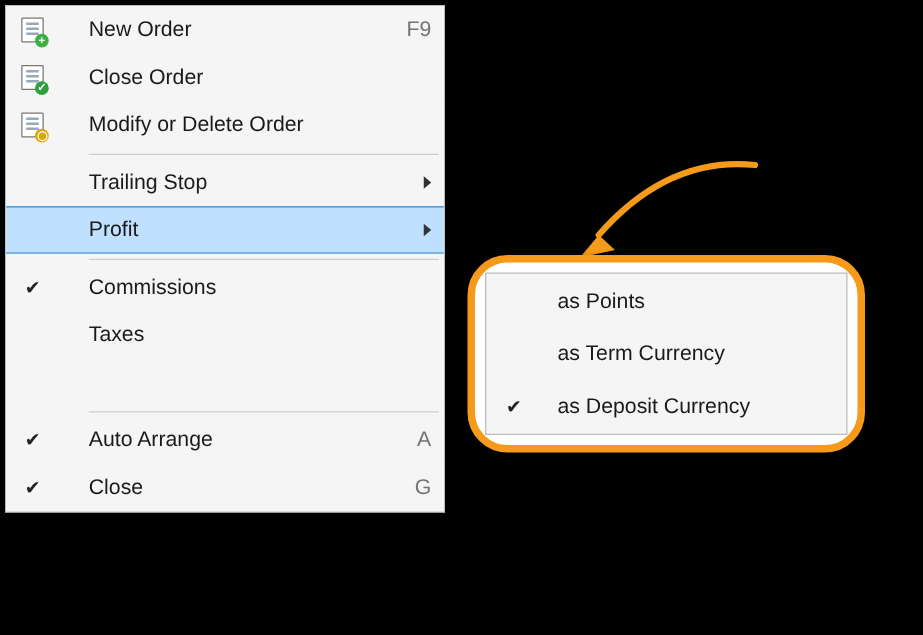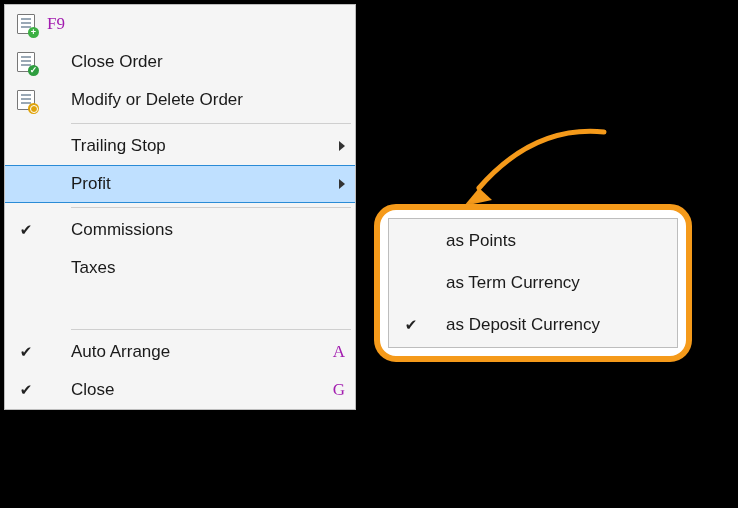--- a/index.html
+++ b/index.html
@@ -42,22 +42,21 @@
     background: #f5f5f5;
     color: #1a1a1a;
     cursor: default;
   }
   .item .label {
     flex: 1 1 auto;
     padding-left: 24px;
   }
   .item .shortcut {
     flex: 0 0 auto;
-    color: #a21caf;
-    font-family: Liberation Serif, serif;
+    color: #737373;
   }
   .item.highlight {
     background: #bfe0ff;
     border-top: 1px solid #2a8bd6;
     border-bottom: 1px solid #2a8bd6;
     height: 38px;
   }
   .separator {
     display: flex;
     align-items: center;
@@ -122,21 +121,21 @@
     left: 374px;
     width: 318px;
   }
   .submenu {
     background: #f5f5f5;
     border: 1px solid #bdbdbd;
     padding: 1px;
   }
   .callout-border {
     border: 6px solid #f59a1a;
-    border-radius: 22px;
+    border-radius: 32px;
     padding: 8px;
     background: #fff;
     box-shadow: 2px 2px 5px rgba(0,0,0,0.3);
   }
   .submenu .item { height: 42px; }
   .submenu .item .label { padding-left: 14px; }
   .arrow-svg {
     position: absolute;
     top: 120px;
     left: 454px;
@@ -150,20 +149,21 @@
 
 <div class="main-menu">
   <div class="menu-inner">
 
     <div class="item">
       <div class="gutter-col">
         <div class="doc-icon">
           <div class="badge plus">+</div>
         </div>
       </div>
+      <span class="label">New Order</span>
       <span class="shortcut">F9</span>
     </div>
 
     <div class="item">
       <div class="gutter-col">
         <div class="doc-icon">
           <div class="badge check">✓</div>
         </div>
       </div>
       <span class="label">Close Order</span>

